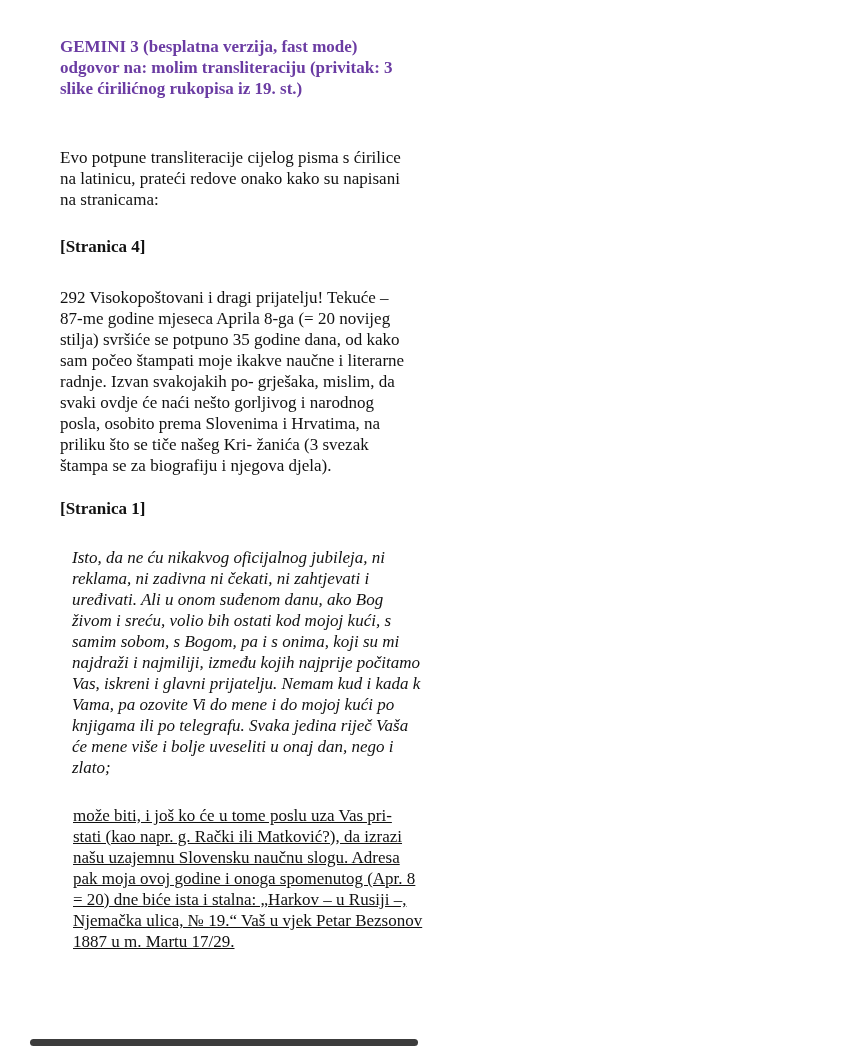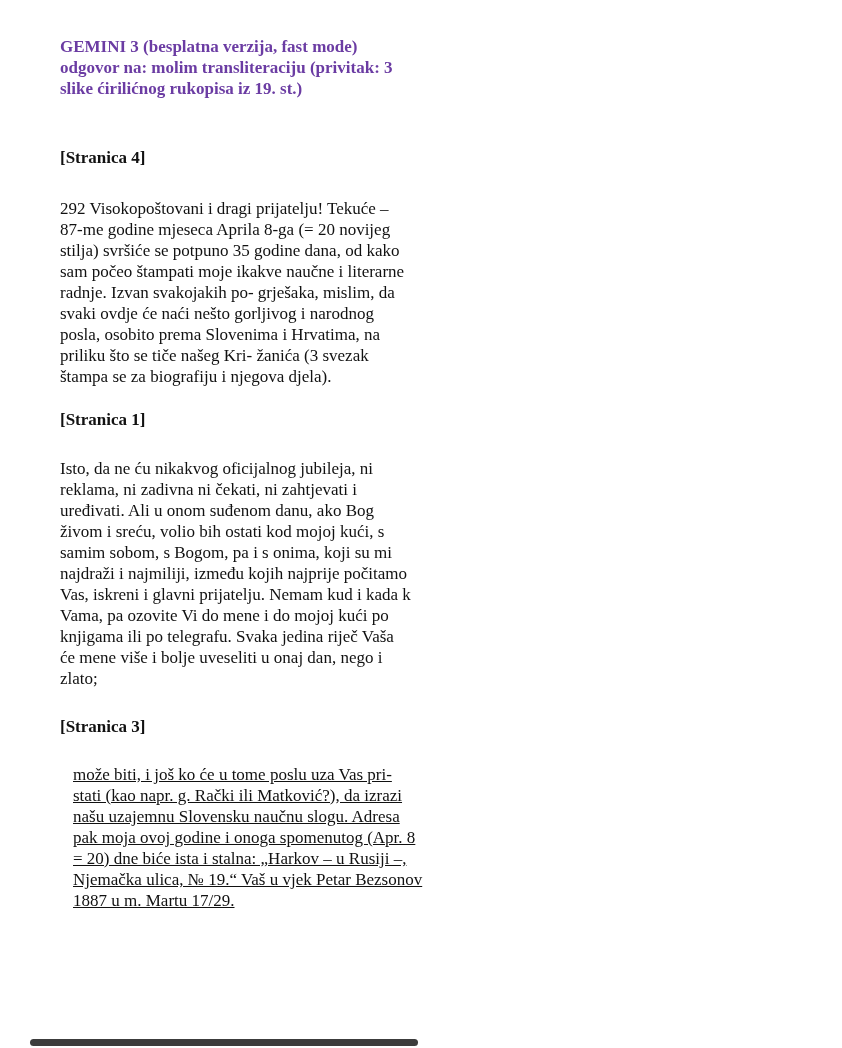--- a/index.html
+++ b/index.html
@@ -25,40 +25,43 @@
   .header-title {
     color: #6b3ca3;
     font-weight: bold;
     margin: 0 0 48px 0;
   }
   .intro      { margin: 0 0 26px 0; }
   .heading    { font-weight: bold; }
   .h-s1       { margin: 0 0 30px 0; }
   .p-s1       { margin: 4px 0 22px 0; }
   .h-s2       { margin: 0 0 28px 0; }
-  .p-s2       { margin: 0 0 27px 0; }
+  .p-s2       { margin: 0 0 27px 12px; font-style: italic; }
   .h-s3       { margin: 0 0 27px 0; }
   .p-s3       { margin: 13px; text-decoration: underline; }
   .hscroll-thumb {
     position: absolute;
     left: 30px; top: 1039px;
     width: 388px; height: 7px;
     background: #3c3c3c;
     border-radius: 3.5px;
   }
 </style>
 </head>
 <body>
 
 <div class="content">
 
   <div class="txt header-title">GEMINI 3 (besplatna verzija, fast mode)
 odgovor na: molim transliteraciju (privitak: 3
 slike ćirilićnog rukopisa iz 19. st.)</div>
 
+  <p class="txt intro">Evo potpune transliteracije cijelog pisma s ćirilice
+na latinicu, prateći redove onako kako su napisani
+na stranicama:</p>
 
   <div>
     <div class="txt heading h-s1">[Stranica 4]</div>
     <p class="txt p-s1">292 Visokopoštovani i dragi prijatelju! Tekuće –
 87-me godine mjeseca Aprila 8-ga (= 20 novijeg
 stilja) svršiće se potpuno 35 godine dana, od kako
 sam počeo štampati moje ikakve naučne i literarne
 radnje. Izvan svakojakih po- grješaka, mislim, da
 svaki ovdje će naći nešto gorljivog i narodnog
 posla, osobito prema Slovenima i Hrvatima, na
@@ -75,21 +78,20 @@
 samim sobom, s Bogom, pa i s onima, koji su mi
 najdraži i najmiliji, između kojih najprije počitamo
 Vas, iskreni i glavni prijatelju. Nemam kud i kada k
 Vama, pa ozovite Vi do mene i do mojoj kući po
 knjigama ili po telegrafu. Svaka jedina riječ Vaša
 će mene više i bolje uveseliti u onaj dan, nego i
 zlato;</p>
   </div>
 
   <div>
-    <div class="txt heading h-s3">[Stranica 3]</div>
     <p class="txt p-s3">može biti, i još ko će u tome poslu uza Vas pri-
 stati (kao napr. g. Rački ili Matković?), da izrazi
 našu uzajemnu Slovensku naučnu slogu. Adresa
 pak moja ovoj godine i onoga spomenutog (Apr. 8
 = 20) dne biće ista i stalna: „Harkov – u Rusiji –,
 Njemačka ulica, № 19.“ Vaš u vjek Petar Bezsonov
 1887 u m. Martu 17/29.</p>
   </div>
 
 </div>

